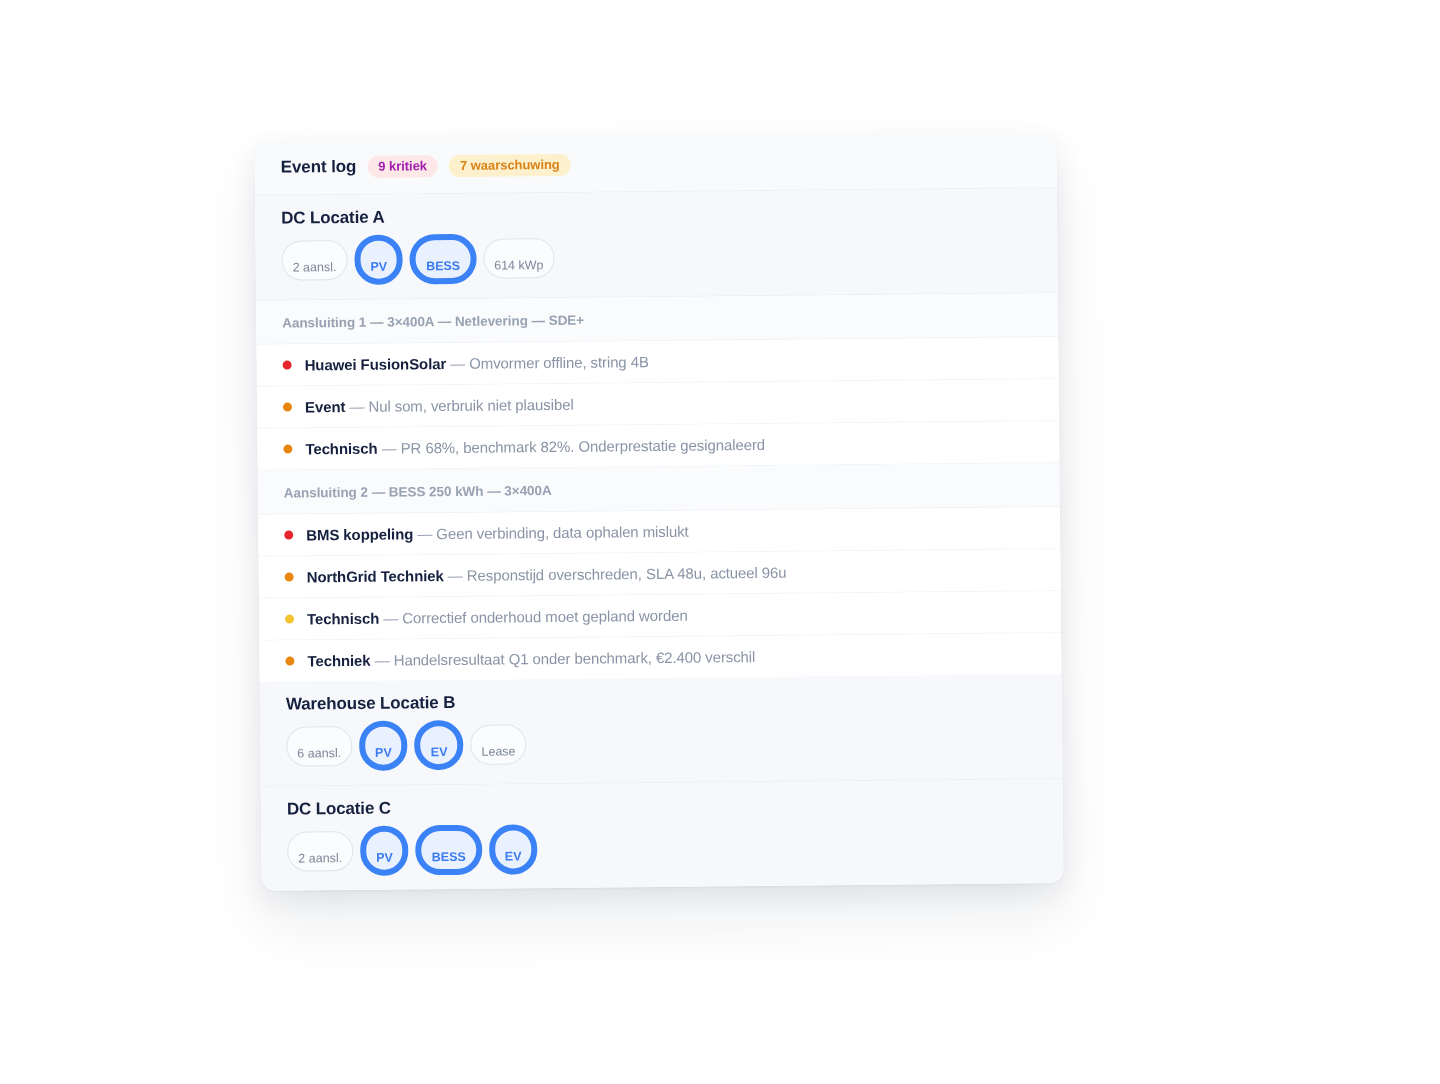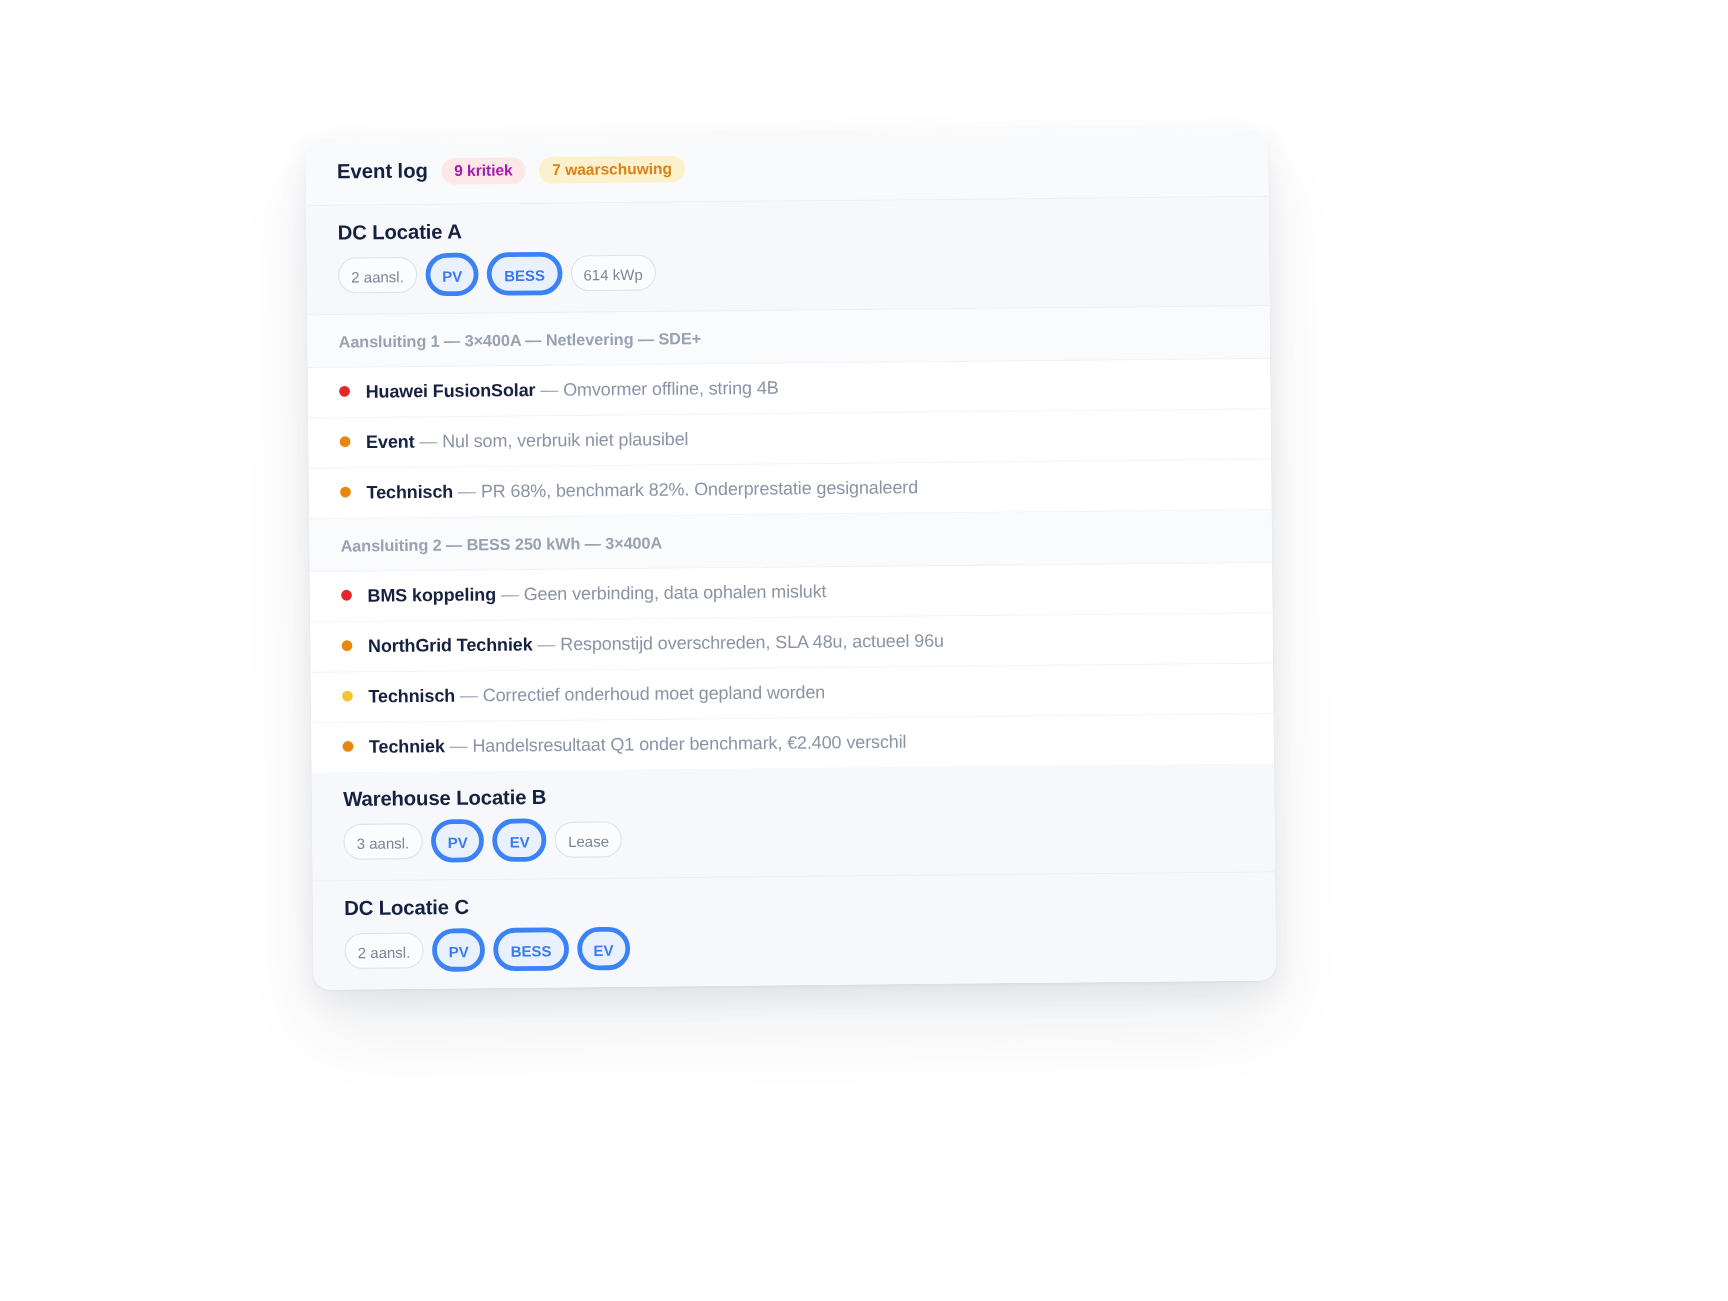--- a/index.html
+++ b/index.html
@@ -11,20 +11,21 @@
     overflow: hidden;
     font-family: "Liberation Sans", sans-serif;
     -webkit-font-smoothing: antialiased;
   }
 
   .stage {
     position: relative;
     width: 1440px;
     height: 932px;
     background: #ffffff;
+    margin-top: 24px;
   }
 
   
   .card {
     position: absolute;
     left: 258px;
     top: 112px;
     width: 802px;
     border-radius: 14px;
     background: #ffffff;
@@ -84,34 +85,34 @@
     margin-bottom: 7px;
   }
   .pill-row {
     display: flex;
     align-items: center;
     gap: 7px;
     flex-wrap: wrap;
   }
   .pill {
     display: inline-block;
-    padding: 8px 10px 3px 10px;
+    padding: 18px 10px 3px 10px;
     border-radius: 999px;
     font-size: 12.5px;
     line-height: 1.35;
     white-space: nowrap;
   }
   .pill.neutral {
     background: #fbfcfd;
     border: 1px solid #dfe4ec;
     color: #7c8699;
   }
   .pill.accent {
     background: #eaf1fe;
-    border: 4px solid #3b82f6;
+    border: 6px solid #3b82f6;
     color: #3b7bf0;
     font-weight: bold;
   }
 
   
   .connection-header {
     padding: 15px 26px 13px 26px;
     background: #fafbfc;
     border-bottom: 1px solid #f0f2f6;
     font-size: 13.5px;
@@ -213,21 +214,21 @@
           </div>
           <div class="event-row">
             <span class="event-dot dot-warning"></span>
             <span class="event-text"><span class="event-source">Techniek</span> <span class="event-sep">—</span> <span>Handelsresultaat Q1 onder benchmark, €2.400 verschil</span></span>
           </div>
         </div>
         <div class="group">
           <div class="location-header">
             <div class="location-name">Warehouse Locatie B</div>
             <div class="pill-row">
-              <span class="pill neutral">3 aansl.</span>
+              <span class="pill neutral">6 aansl.</span>
               <span class="pill accent">PV</span>
               <span class="pill accent">EV</span>
               <span class="pill neutral">Lease</span>
             </div>
           </div>
         </div>
         <div class="group">
           <div class="location-header">
             <div class="location-name">DC Locatie C</div>
             <div class="pill-row">

